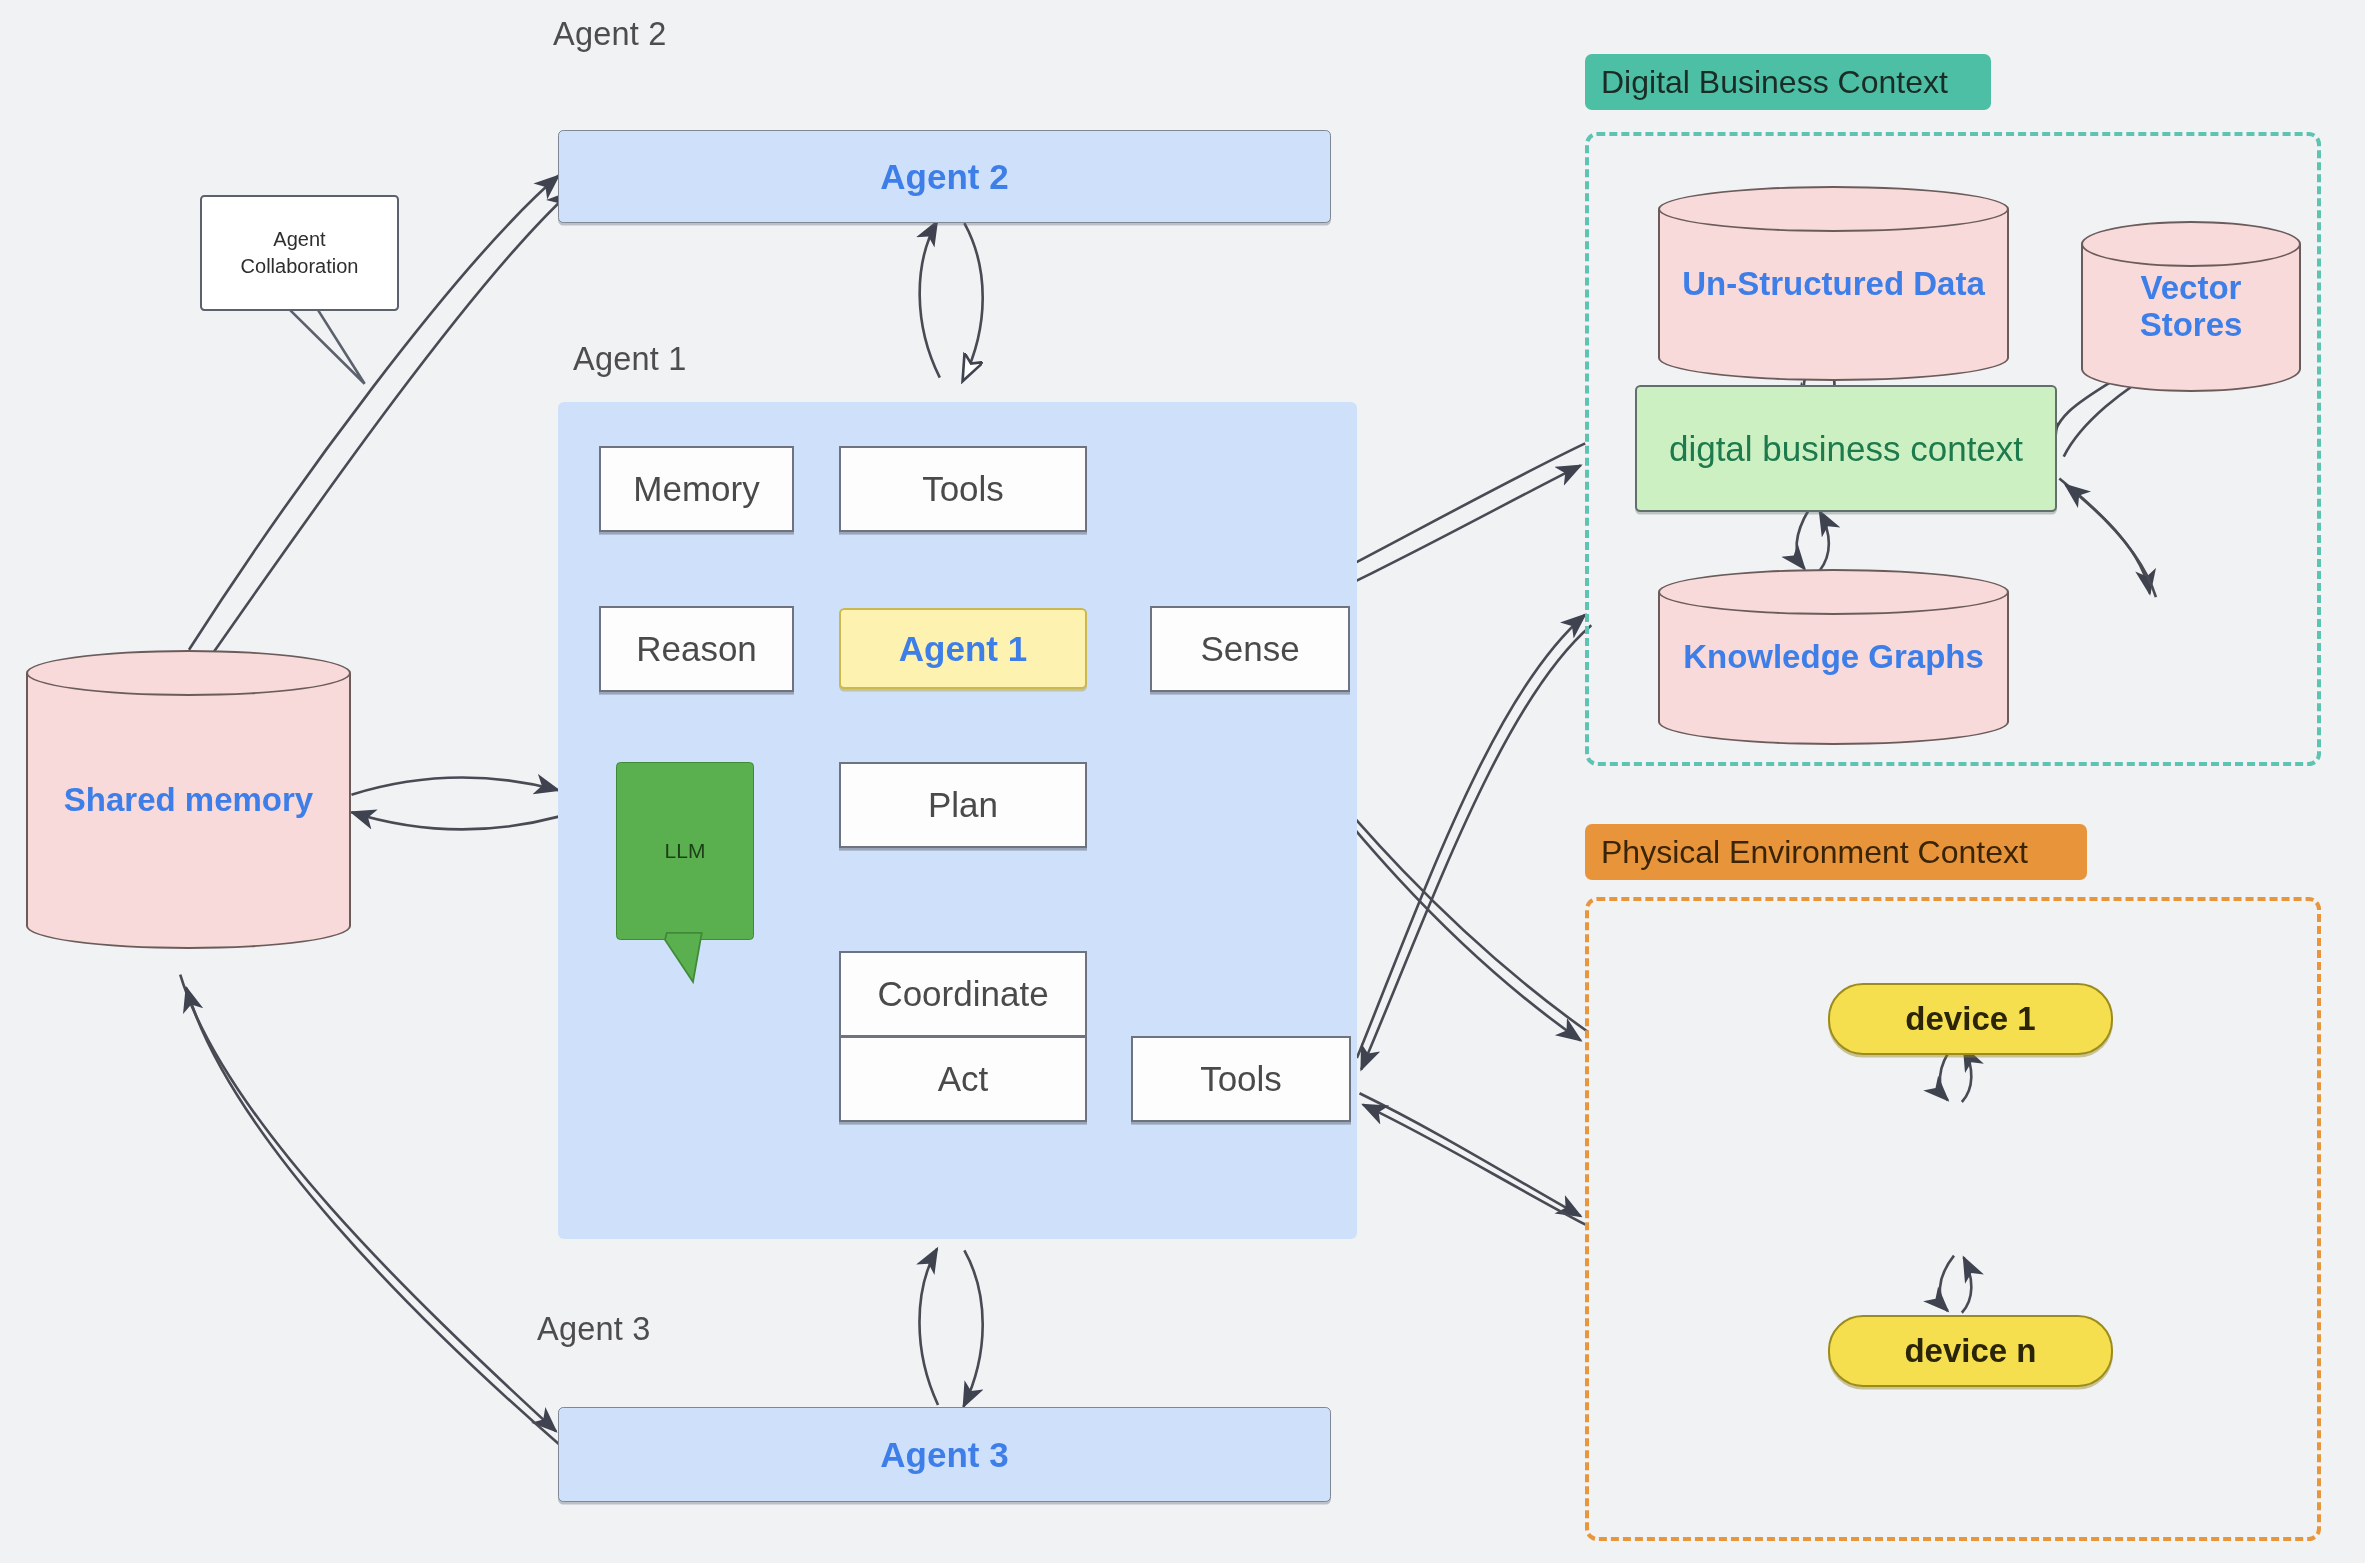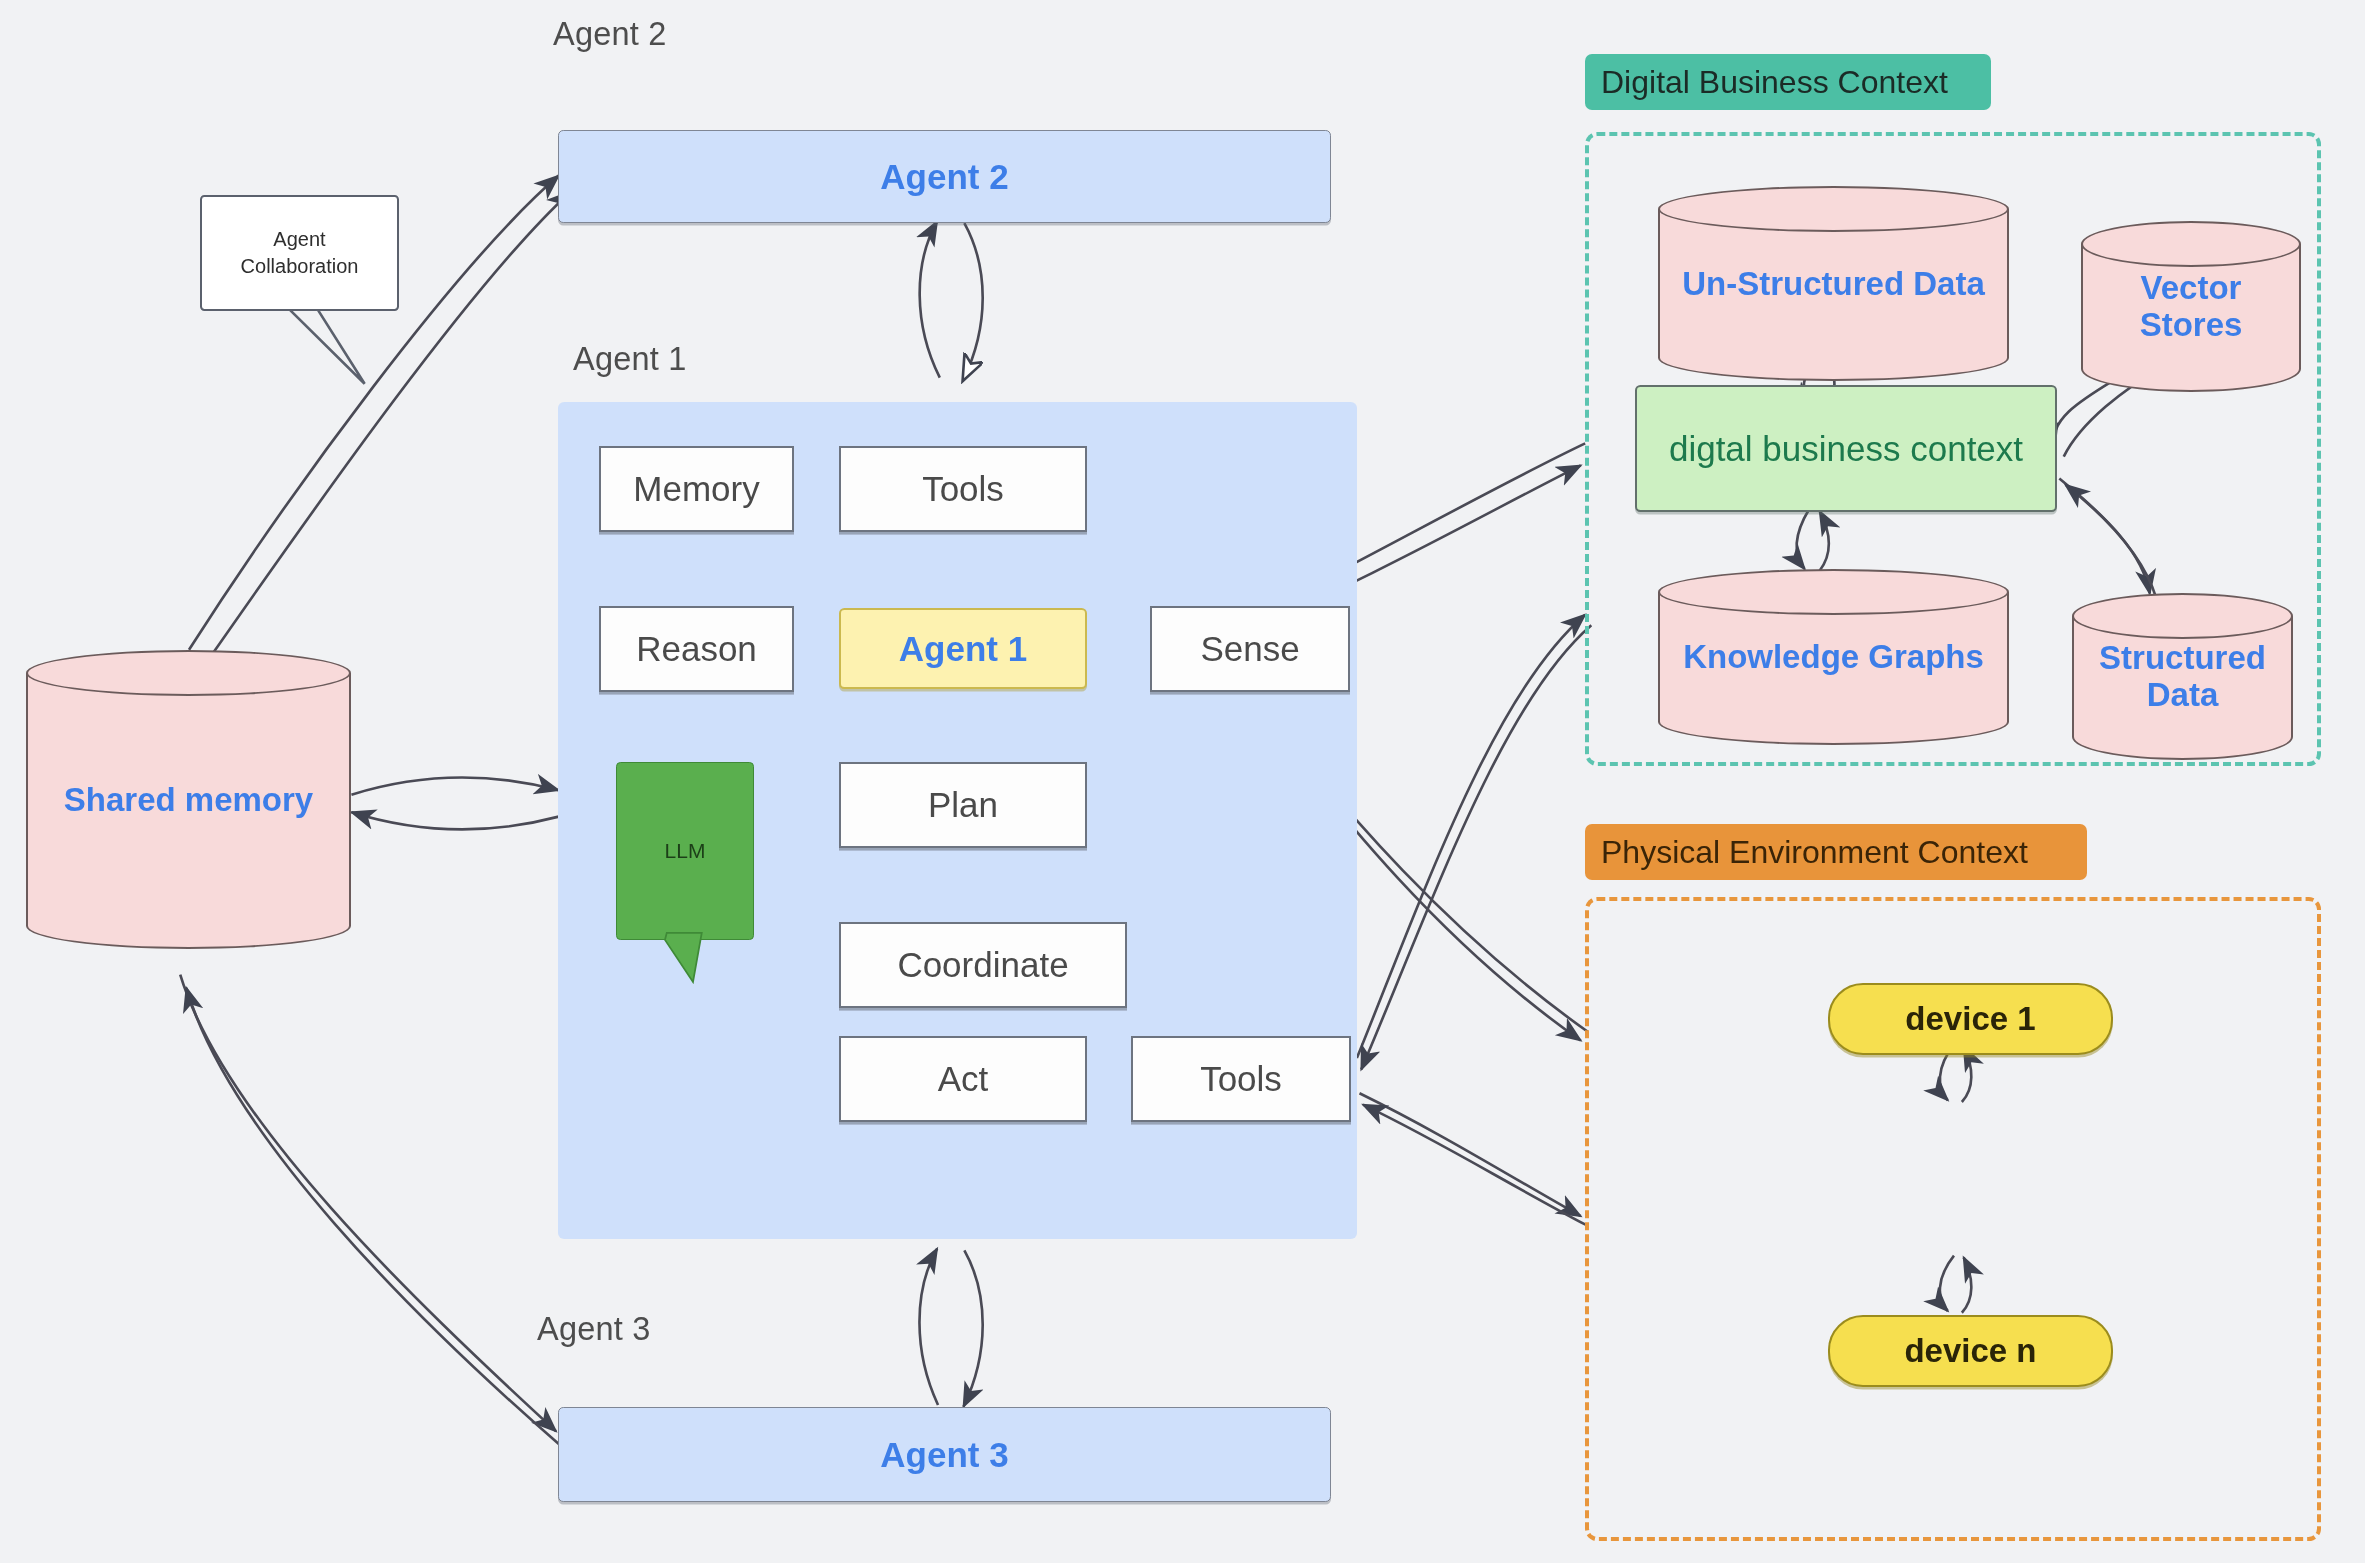--- a/index.html
+++ b/index.html
@@ -228,21 +228,21 @@
   <div class="llm-callout" style="left:616px;top:762px;width:136px;height:176px;">
     <span>LLM</span>
   </div>
   <svg style="position:absolute;left:616px;top:931px;width:140px;height:58px;" viewBox="0 0 160 66" xmlns="http://www.w3.org/2000/svg">
     <path d="M58,2 L98,2 L88,58 L56,10 z" fill="#5aaf4e" stroke="#3f8a37" stroke-width="2"></path>
   </svg>
 
   <div class="box white-node" style="left:839px;top:762px;width:248px;height:86px;">
     <span>Plan</span>
   </div>
-  <div class="box white-node" style="left:839px;top:922px;width:288px;height:86px;">
+  <div class="box white-node" style="left:839px;top:951px;width:248px;height:86px;">
     <span>Coordinate</span>
   </div>
   <div class="box white-node" style="left:839px;top:1036px;width:248px;height:86px;">
     <span>Act</span>
   </div>
   <div class="box white-node" style="left:1131px;top:1036px;width:220px;height:86px;">
     <span>Tools</span>
   </div>
 
   <div class="box agent-panel" style="left:558px;top:1407px;width:773px;height:95px;">
@@ -282,29 +282,20 @@
     <span>digtal business context</span>
   </div>
 
   <div class="cyl" style="left:1658px;top:569px;width:351px;height:176px;">
     <div class="bot"></div>
     <div class="body"></div>
     <div class="cap"></div>
     <div class="txt">Knowledge Graphs</div>
   </div>
 
-  <div class="cyl" style="left:2072px;top:593px;width:221px;height:167px;">
-    <div class="bot"></div>
-    <div class="body"></div>
-    <div class="cap"></div>
-    <div class="txt">
-      <div>Structured</div>
-      <div>Data</div>
-    </div>
-  </div>
 
   <div class="region orange" style="left:1585px;top:897px;width:736px;height:644px;"></div>
   <div class="region-title orange" style="left:1585px;top:824px;width:502px;height:56px;">
     <span>Physical Environment  Context</span>
   </div>
 
   <div class="pill" style="left:1828px;top:983px;width:281px;height:68px;">
     <span>device 1</span>
   </div>
 

